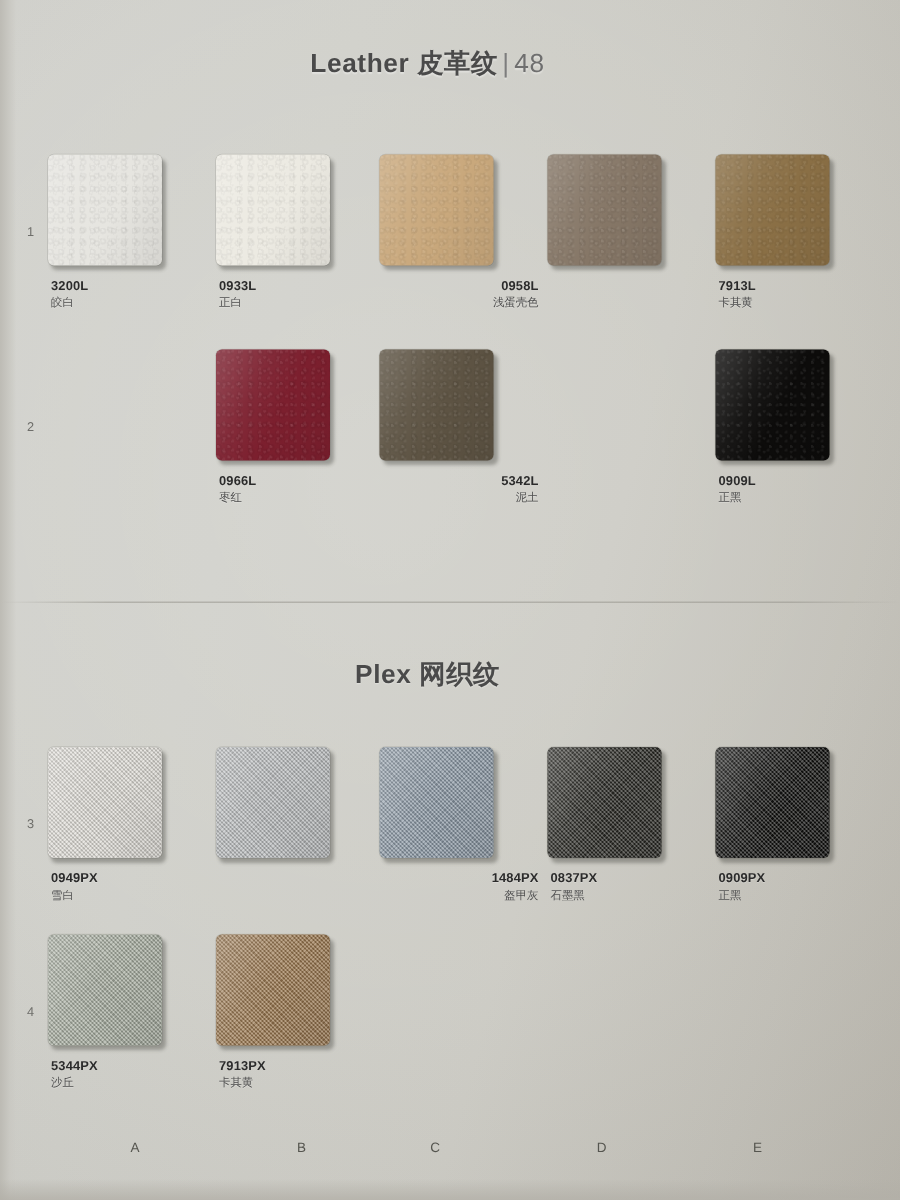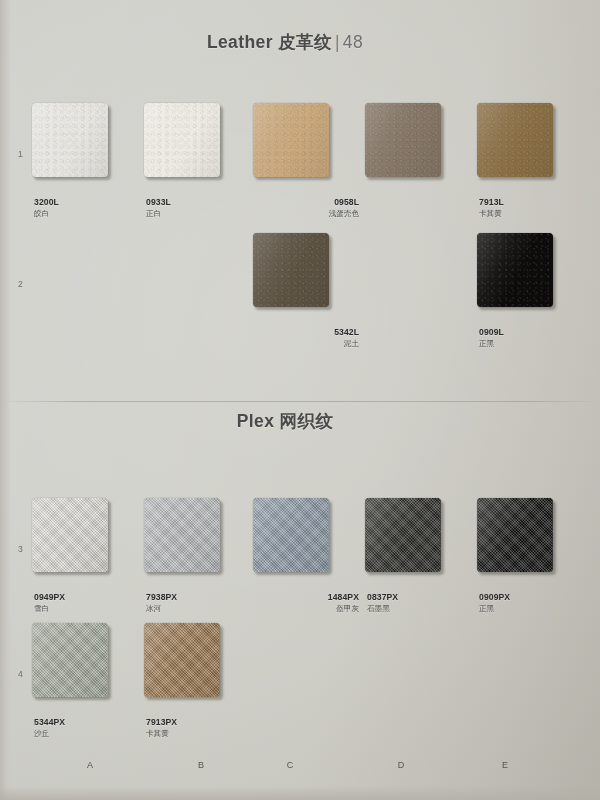--- a/index.html
+++ b/index.html
@@ -39,21 +39,21 @@
     position:absolute;left:0;width:496px;text-align:center;
     font-size:17.5px;font-weight:bold;color:#4a4a4a;
     letter-spacing:.4px;
     text-shadow:0 1px 1px rgba(255,255,255,.35);
     margin-left:37px;
   }
   .section-title .cn{font-weight:bold;}
   .section-title .sep{color:#7d7d7d;font-weight:normal;padding:0 3px;}
   .section-title .num{color:#6f6f6f;font-weight:normal;}
   #title-leather{top:30px;}
-  #title-plex{top:409px;}
+  #title-plex{top:437px;}
 
   .divider{
     position:absolute;left:0;top:401px;width:600px;height:1px;
     background:linear-gradient(90deg,rgba(160,158,150,0) 0%,rgba(150,148,140,.55) 12%,rgba(150,148,140,.55) 88%,rgba(160,158,150,0) 100%);
   }
 
   
   .row{position:absolute;left:0;width:600px;height:120px;}
   #row-1{top:103px;}
   #row-2{top:233px;}
@@ -104,21 +104,20 @@
       repeating-linear-gradient(45deg, rgba(255,255,255,.22) 0 1px, rgba(0,0,0,.13) 1px 2px),
       repeating-linear-gradient(-45deg, rgba(255,255,255,.18) 0 1px, rgba(0,0,0,.11) 1px 2px);
     opacity:.85;pointer-events:none;
   }
 
   .label{position:absolute;left:2px;top:82px;width:104px;}
   .code{
     font-size:8.6px;font-weight:bold;color:#2b2b2b;
     letter-spacing:.1px;line-height:1.25;
     text-shadow:0 .5px .5px rgba(255,255,255,.3);
-    margin-top:12px;
   }
   .name{
     font-size:7.6px;color:#4f4f4f;line-height:1.35;margin-top:1px;
     text-shadow:0 .5px .5px rgba(255,255,255,.3);
   }
 
   
   .col-letters{position:absolute;left:0;top:760px;width:600px;height:20px;}
   .col-letter{
     position:absolute;top:0;width:30px;text-align:center;
@@ -180,20 +179,27 @@
       <div class="code">7913L</div>
       <div class="name">卡其黄</div>
     </div>
   </div>
 </div>
 
 <div class="row" id="row-2">
   <div class="row-num">2</div>
 
 
+  <div class="cell c1">
+    <div class="swatch leather" style="background:#7c1f2e"></div>
+    <div class="label">
+      <div class="code">0966L</div>
+      <div class="name">枣红</div>
+    </div>
+  </div>
 
   <div class="cell c2">
     <div class="swatch leather" style="background:#5d5343"></div>
     <div class="label">
       <div class="code">5342L</div>
       <div class="name">泥土</div>
     </div>
   </div>
 
 
@@ -219,24 +225,20 @@
   <div class="cell c0">
     <div class="swatch plex" style="background:#dedcd6"></div>
     <div class="label">
       <div class="code">0949PX</div>
       <div class="name">雪白</div>
     </div>
   </div>
 
   <div class="cell c1">
     <div class="swatch plex" style="background:#b9bcbd"></div>
-    <div class="label">
-      <div class="code">7938PX</div>
-      <div class="name">冰河</div>
-    </div>
   </div>
 
   <div class="cell c2">
     <div class="swatch plex" style="background:#8c99a5"></div>
     <div class="label">
       <div class="code">1484PX</div>
       <div class="name">盔甲灰</div>
     </div>
   </div>
 

